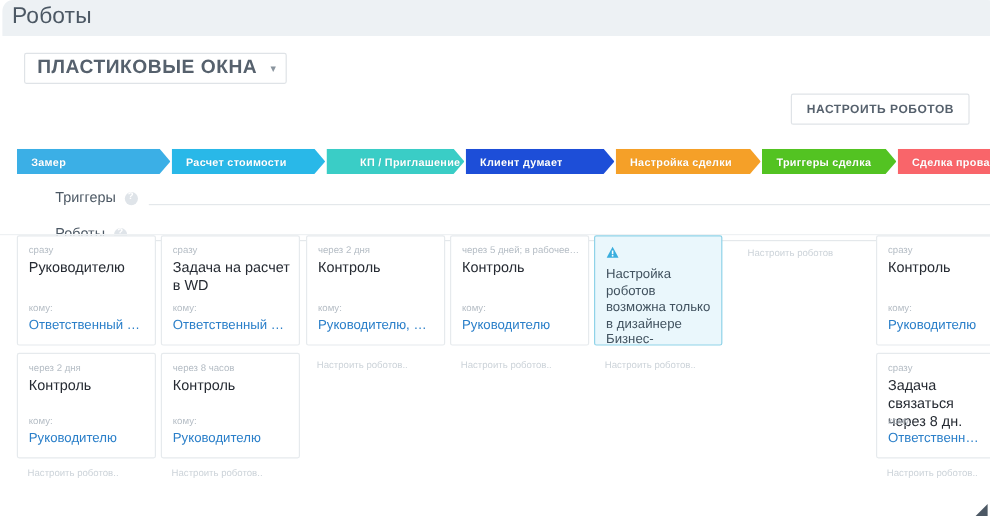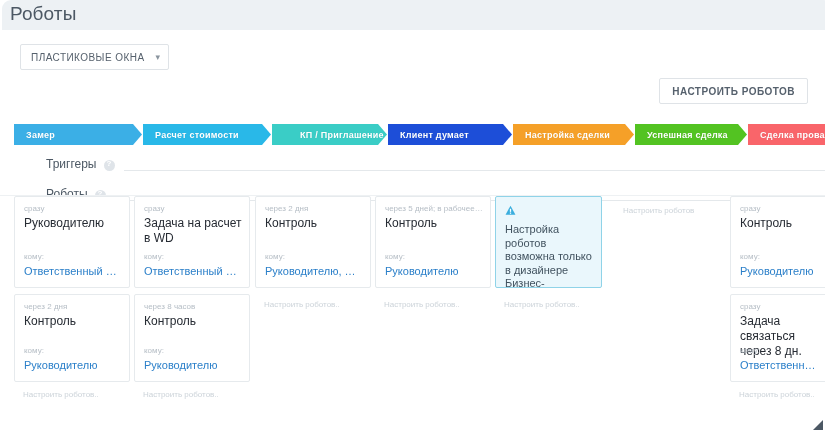--- a/index.html
+++ b/index.html
@@ -50,22 +50,22 @@
     min-width: 113px;
     border: 1px solid #dfe3e7;
     background: #fff;
     border-radius: 2px;
     display: flex;
     align-items: center;
     padding: 0 8px 0 10px;
     cursor: pointer;
   }
   .funnel-select .lbl {
-    font-size: 10px;
-    font-weight: 400;
+    font-size: 16px;
+    font-weight: 700;
     color: #56616d;
     letter-spacing: .45px;
     white-space: nowrap;
   }
   .funnel-select .chev {
     margin-left: 11px;
     font-size: 9px;
     color: #8a949e;
     line-height: 1;
   }
@@ -276,21 +276,21 @@
         <div class="stage" style="left: 258px; width: 115px; background: rgb(58, 205, 198); padding-left: 16px;">
           <span class="stage-label">КП / Приглашение в ...</span>
         </div>
         <div class="stage" style="left: 374px; width: 124px; background: #1d4ed8;">
           <span class="stage-label">Клиент думает</span>
         </div>
         <div class="stage" style="left: 499px; width: 121px; background: rgb(245, 160, 40);">
           <span class="stage-label">Настройка сделки</span>
         </div>
         <div class="stage" style="left: 621px; width: 112px; background: rgb(83, 195, 34);">
-          <span class="stage-label">Успешная сделка</span>
+          <span class="stage-label">Триггеры сделка</span>
         </div>
         <div class="stage" style="left: 734px; width: 91px; background: rgb(249, 101, 106);">
           <span class="stage-label">Сделка провалена</span>
         </div>
       </div>
 
     <div class="section-row" id="sec-triggers" style="top:125px;">
       <span class="sec-label">Триггеры</span>
       <span class="help-dot"></span>
       <span class="sec-line"></span>

